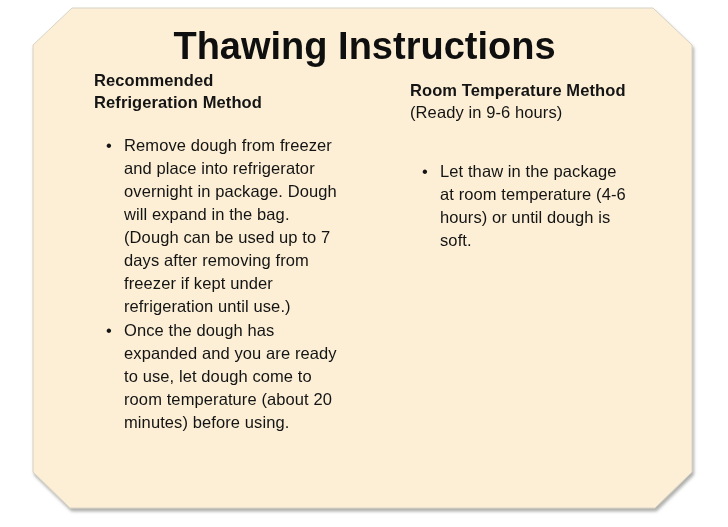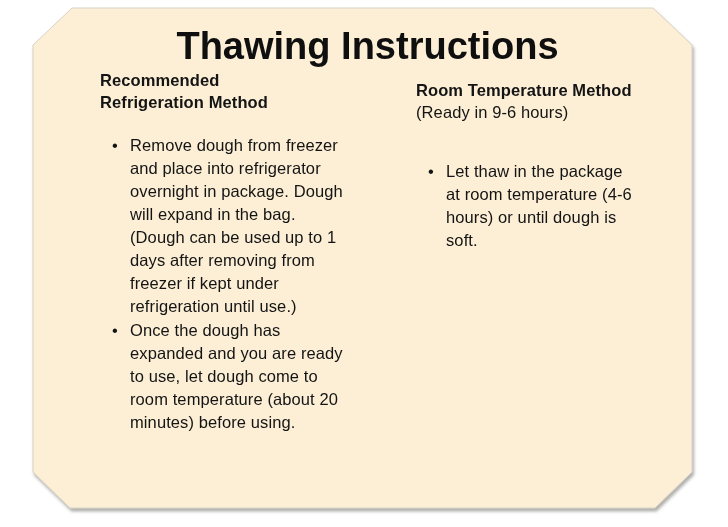--- a/index.html
+++ b/index.html
@@ -18,21 +18,21 @@
   .card-shape-svg {
     position: absolute;
     left: 0; top: 0;
     width: 659px; height: 500px;
     overflow: visible;
   }
   .card-content {
     position: relative;
     z-index: 1;
     width: 100%; height: 100%;
-    padding: 14px 0 0 10px;
+    padding: 14px 0 0 4px;
   }
   .card-title {
     text-align: center;
     font-size: 38px;
     font-weight: bold;
     line-height: 48px;
     letter-spacing: 0px;
     color: #0F0F0F;
   }
   .columns {
@@ -93,21 +93,21 @@
   </svg>
 
   <div class="card-content">
     <div class="card-title">Thawing Instructions</div>
 
     <div class="columns">
 
       <div class="column col-left">
         <div class="method-heading">Recommended Refrigeration Method</div>
         <ul class="bullet-list">
-          <li>Remove dough from freezer and place into refrigerator overnight in package. Dough will expand in the bag. (Dough can be used up to 1 days after removing from freezer if kept under refrigeration until use.)</li>
+          <li>Remove dough from freezer and place into refrigerator overnight in package. Dough will expand in the bag. (Dough can be used up to 7 days after removing from freezer if kept under refrigeration until use.)</li>
           <li>Once the dough has expanded and you are ready to use, let dough come to room temperature (about 20 minutes) before using.</li>
         </ul>
       </div>
 
       <div class="column col-right">
         <div class="method-heading">Room Temperature Method</div>
         <div class="method-subheading">(Ready in 9-6 hours)</div>
         <ul class="bullet-list">
           <li>Let thaw in the package at room temperature (4-6 hours) or until dough is soft.</li>
         </ul>

